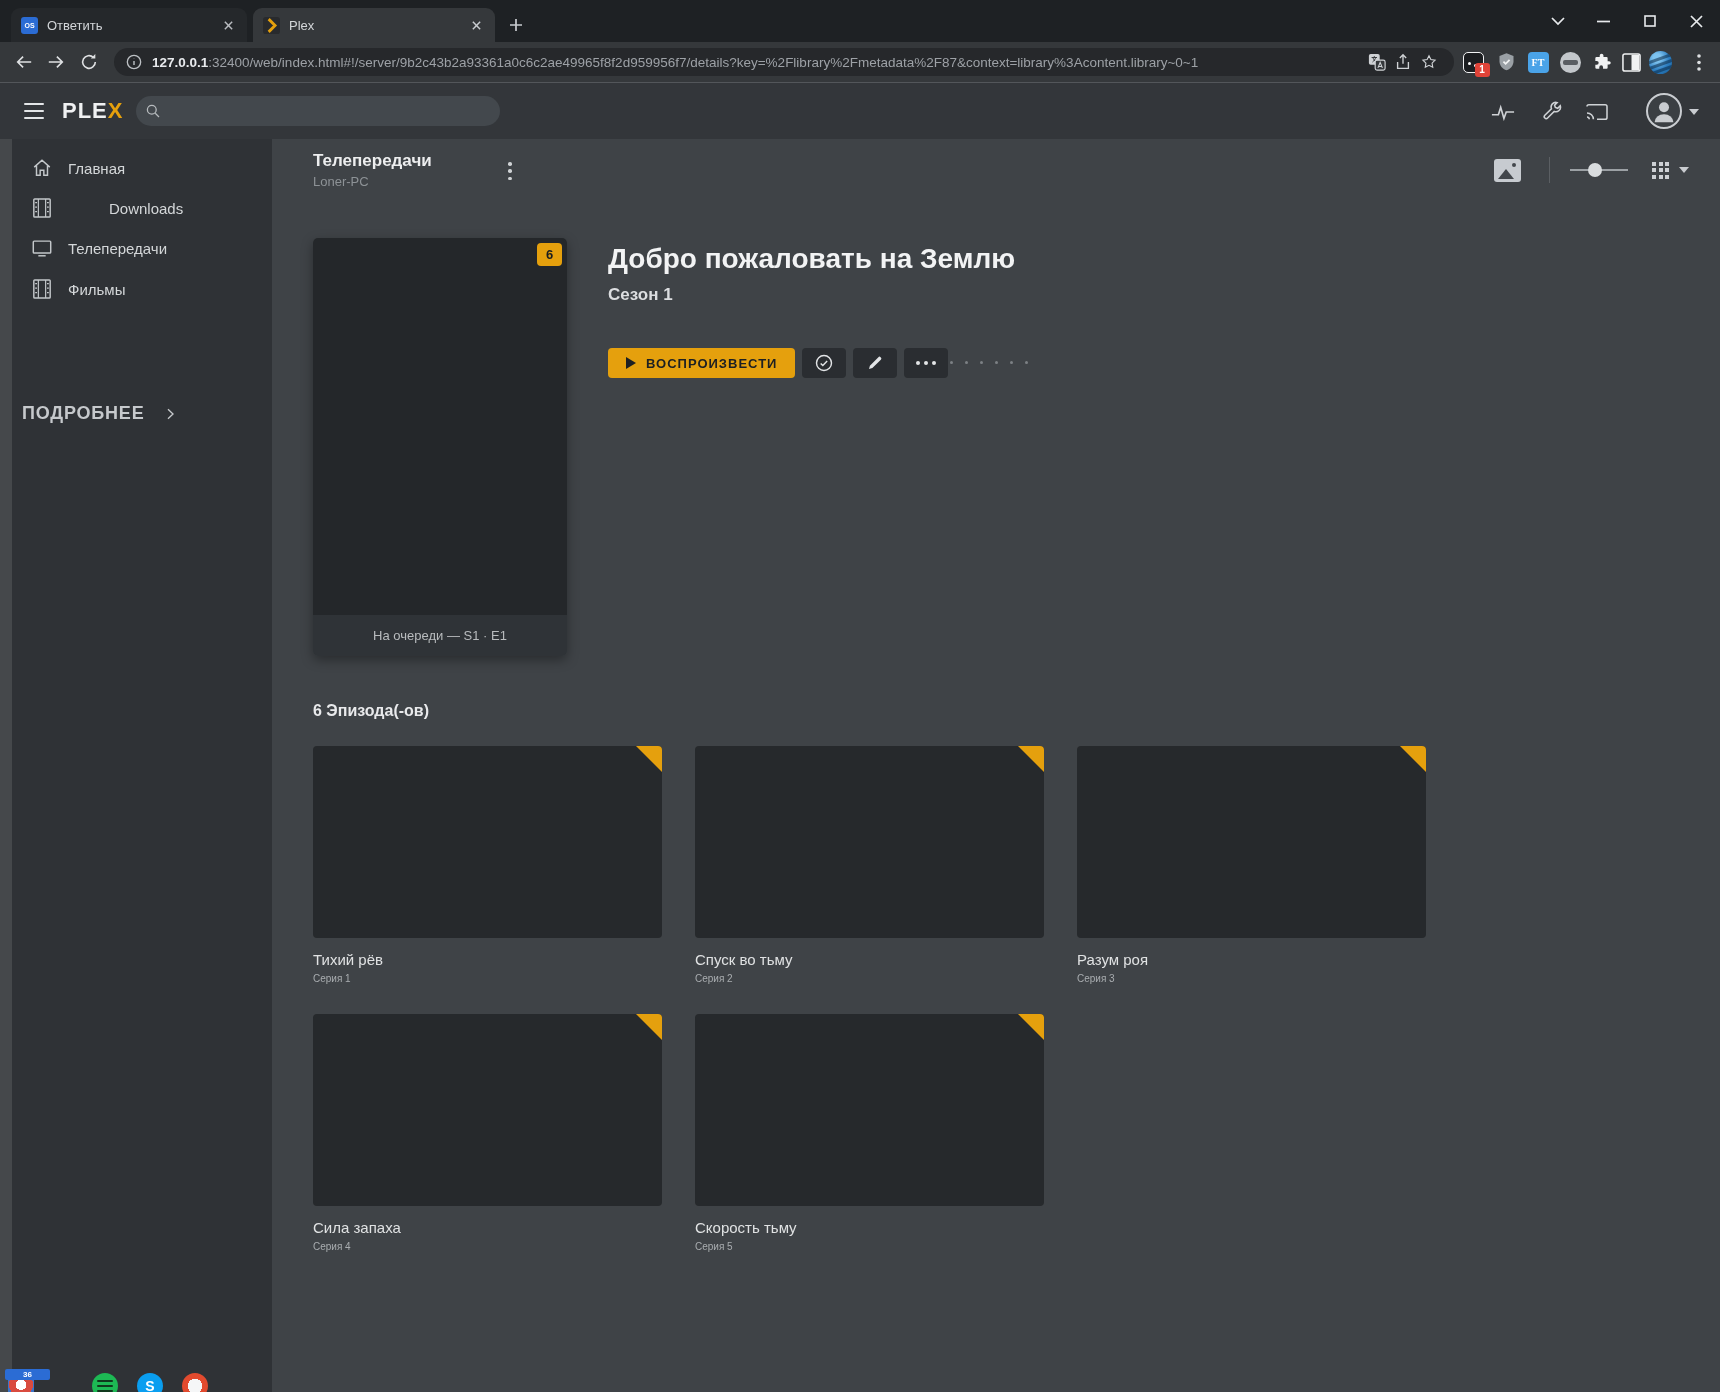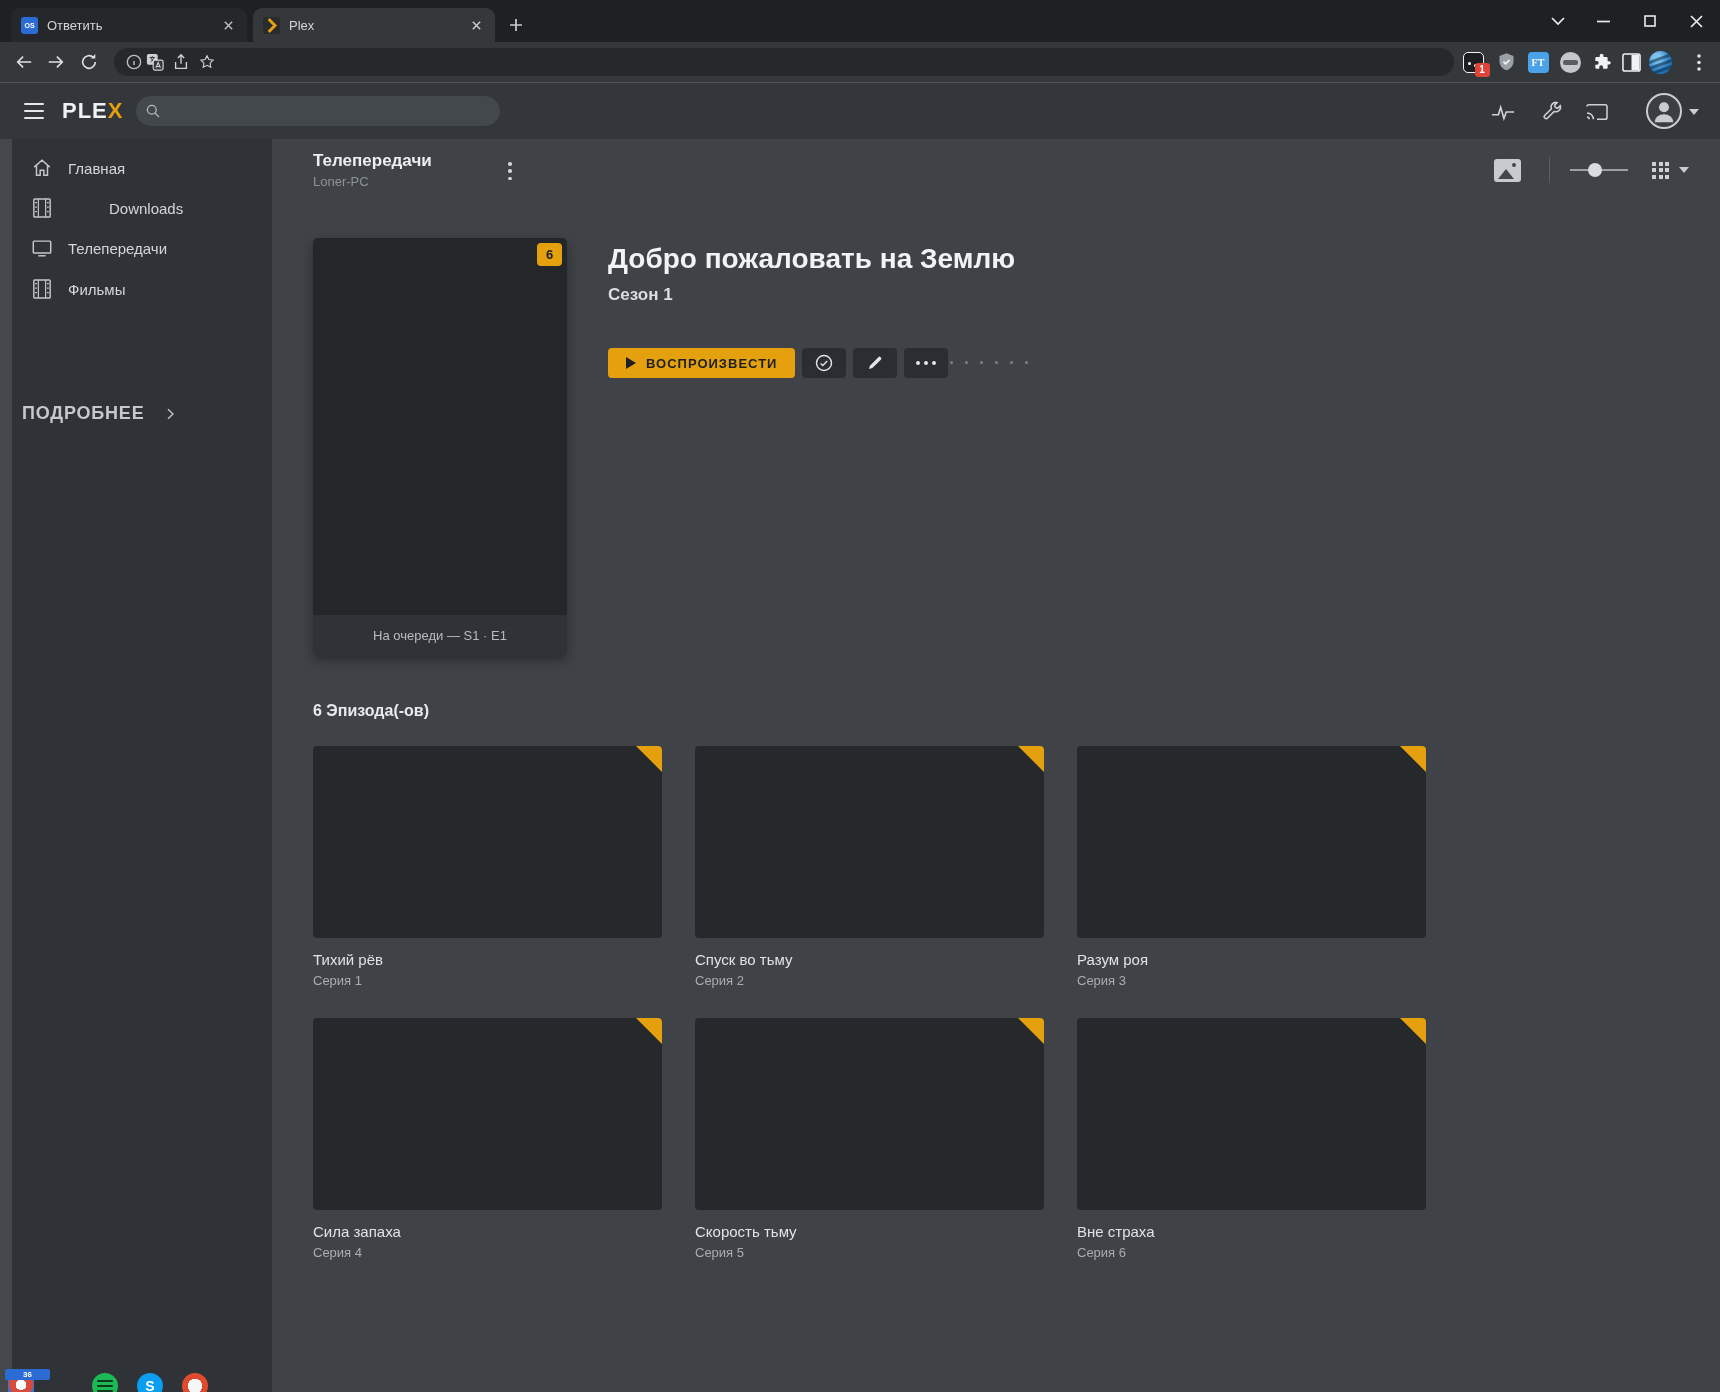--- a/index.html
+++ b/index.html
@@ -91,21 +91,21 @@
   .ellipsis { display:flex; }
   .ellipsis i { width:4px; height:4px; border-radius:50%; background:#e3e5e7; margin:0 2px; }
   .dot-row { position:absolute; left:678px; top:222px; display:flex; }
   .dot-row i { width:3px; height:3px; border-radius:50%; background:#7c8084; margin-right:12px; }
 
   .ep-heading { position:absolute; left:41px; top:563px; font-size:16px; font-weight:bold; color:#e9eaec; }
   .ep-grid { position:absolute; left:41px; top:607px; display:grid; grid-template-columns:repeat(3,349px); grid-column-gap:33px; grid-row-gap:30px; }
   .ep-poster { position:relative; width:349px; height:192px; background:#26292c; border-radius:4px; overflow:hidden; }
   .flag { position:absolute; right:0; top:0; width:26px; height:26px; background:#e5a00d; clip-path:polygon(0 0,100% 0,100% 100%); }
   .ep-title { margin-top:13px; font-size:15px; color:#e0e2e3; }
-  .ep-sub { margin-top:5px; font-size:13px; color:#a9adb0; }
+  .ep-sub { margin-top:5px; font-size:10px; color:#a9adb0; }
 
   
   .task-icon { position:absolute; bottom:-7px; width:26px; height:26px; border-radius:50%; }
   .t1 { left:8px;  background:radial-gradient(circle at 50% 45%, #ffffff 0 28%, #d94b3f 28% 62%, #3d74c8 62% 100%); border-radius:6px; }
   .t1 .blue-badge { position:absolute; left:-3px; top:-4px; background:#2b6cd4; color:#fff; font-size:8px; font-weight:bold; border-radius:2px; padding:0 18px; height:11px; display:flex; align-items:center; }
   .t2 { left:92px; background:#1db954; }
   .t2 i { position:absolute; left:5px; right:5px; height:2px; background:#10391d; border-radius:2px; }
   .t3 { left:137px; background:#0a9ef0; color:#fff; font-size:14px; font-weight:bold; display:flex; align-items:center; justify-content:center; }
   .t4 { left:182px; background:radial-gradient(circle at 50% 50%, #f5f6f7 0 40%, #e24a2e 40% 100%); }
 </style>
@@ -179,20 +179,21 @@
         <path d="M17 10 a7 7 0 1 1 -2.2 -5.1" fill="none" stroke="#dfe1e3" stroke-width="1.8"></path>
         <path d="M17 1 V6 H12 Z" fill="#dfe1e3"></path>
       </svg>
     </div>
 
     <div class="urlpill">
       <svg width="16" height="16" viewBox="0 0 18 18">
         <circle cx="9" cy="9" r="7.5" fill="none" stroke="#bcc0c4" stroke-width="1.5"></circle>
         <path d="M9 5.4 v.2 M9 8 v4.5" stroke="#bcc0c4" stroke-width="1.6"></path>
       </svg>
+      <div class="urltext"><b>127.0.0.1</b><span>:32400/web/index.html#!/server/9b2c43b2a93361a0c6c2ae49965f8f2d959956f7/details?key=%2Flibrary%2Fmetadata%2F87&amp;context=library%3Acontent.library~0~1</span></div>
       <div class="pill-icon">
         <svg width="18" height="18" viewBox="0 0 20 20">
           <rect x="1" y="1" width="12" height="12" rx="2" fill="#cfd2d5"></rect>
           <path d="M4 5 h6 M7 3.5 v1.5 M5 10 c2-1.5 3-3 3.5-5 M9 10 C7.5 8.5 6 7 5.5 5" stroke="#35383b" stroke-width="1.1" fill="none"></path>
           <rect x="8" y="8" width="11" height="11" rx="2" fill="#35383b" stroke="#cfd2d5" stroke-width="1.3"></rect>
           <path d="M11 16.5 l2.5-6 2.5 6 M12 15 h3.5" stroke="#cfd2d5" stroke-width="1.2" fill="none"></path>
         </svg>
       </div>
       <div class="pill-icon">
         <svg width="18" height="18" viewBox="0 0 20 20">
@@ -458,27 +459,20 @@
           <div class="ep-title">Сила запаха</div>
           <div class="ep-sub">Серия 4</div>
         </div>
         <div class="ep-cell">
           <div class="ep-poster">
               <span class="flag"></span>
             </div>
           <div class="ep-title">Скорость тьму</div>
           <div class="ep-sub">Серия 5</div>
         </div>
-        <div class="ep-cell">
-          <div class="ep-poster">
-              <span class="flag"></span>
-            </div>
-          <div class="ep-title">Вне страха</div>
-          <div class="ep-sub">Серия 6</div>
-        </div>
       </div>
     </div>
 
     <div class="task-icon t1">
       <span class="blue-badge">36</span>
     </div>
     <div class="task-icon t2">
       <i style="top:7px;"></i>
         <i style="top:12px;"></i>
         <i style="top:17px;"></i>

